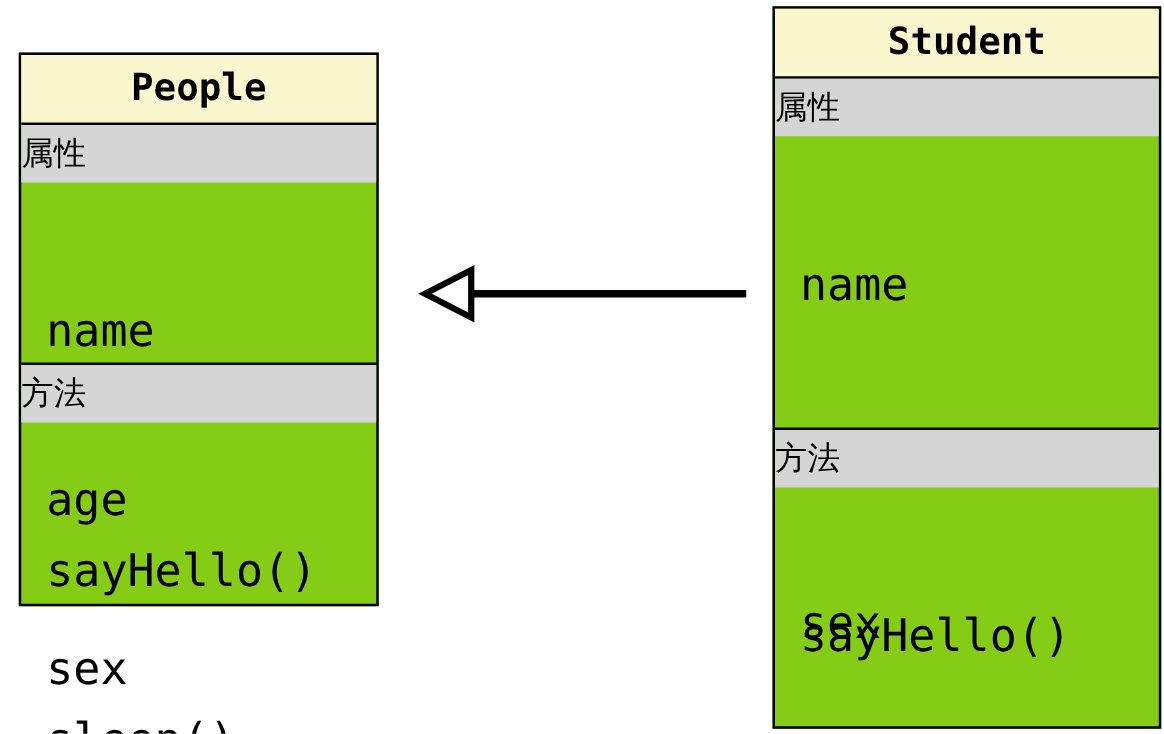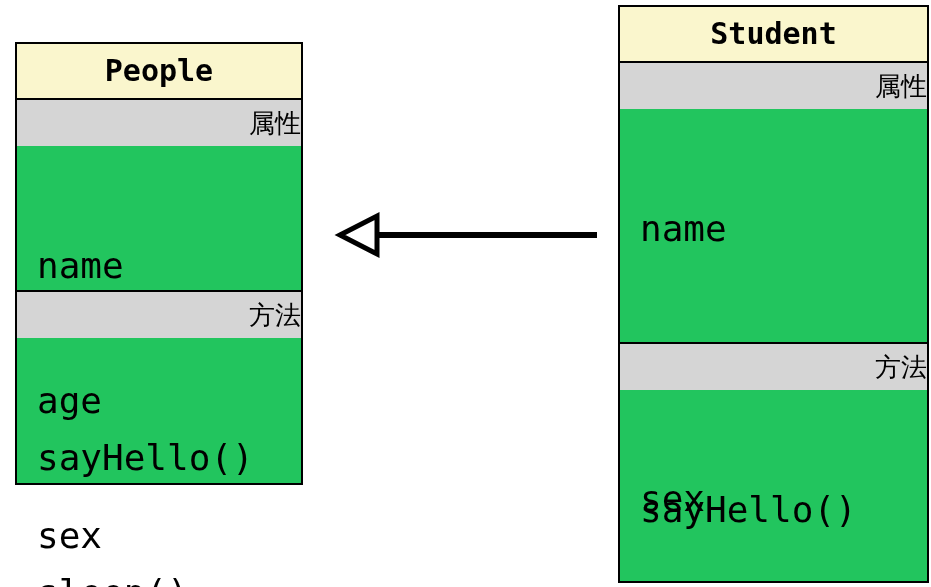--- a/index.html
+++ b/index.html
@@ -12,21 +12,21 @@
     height: 587px;
     background: #ffffff;
     overflow: hidden;
     font-family: "DejaVu Sans Mono", "Liberation Mono", monospace;
     color: #000000;
   }
   .class-box {
     position: absolute;
     box-sizing: border-box;
     border: 2px solid #000000;
-    background: #22c55e;
+    background: #84cc16;
     display: flex;
     flex-direction: column;
   }
   #people-box {
     left: 15px;
     top: 42px;
     width: 288px;
     height: 443px;
   }
   #student-box {
@@ -44,21 +44,21 @@
     text-align: center;
     font-weight: bold;
     font-size: 30px;
     font-family: "DejaVu Sans Mono", "Liberation Mono", monospace;
   }
   .section-label {
     box-sizing: border-box;
     height: 46px;
     line-height: 46px;
     background: #d5d5d5;
-    text-align: right;
+    text-align: left;
     font-size: 26px;
     font-family: "DejaVu Sans", "Liberation Sans", sans-serif;
   }
   .members {
     box-sizing: border-box;
     padding: 7px 6px 0 20px;
     font-size: 36px;
     line-height: 45px;
     white-space: pre;
   }

